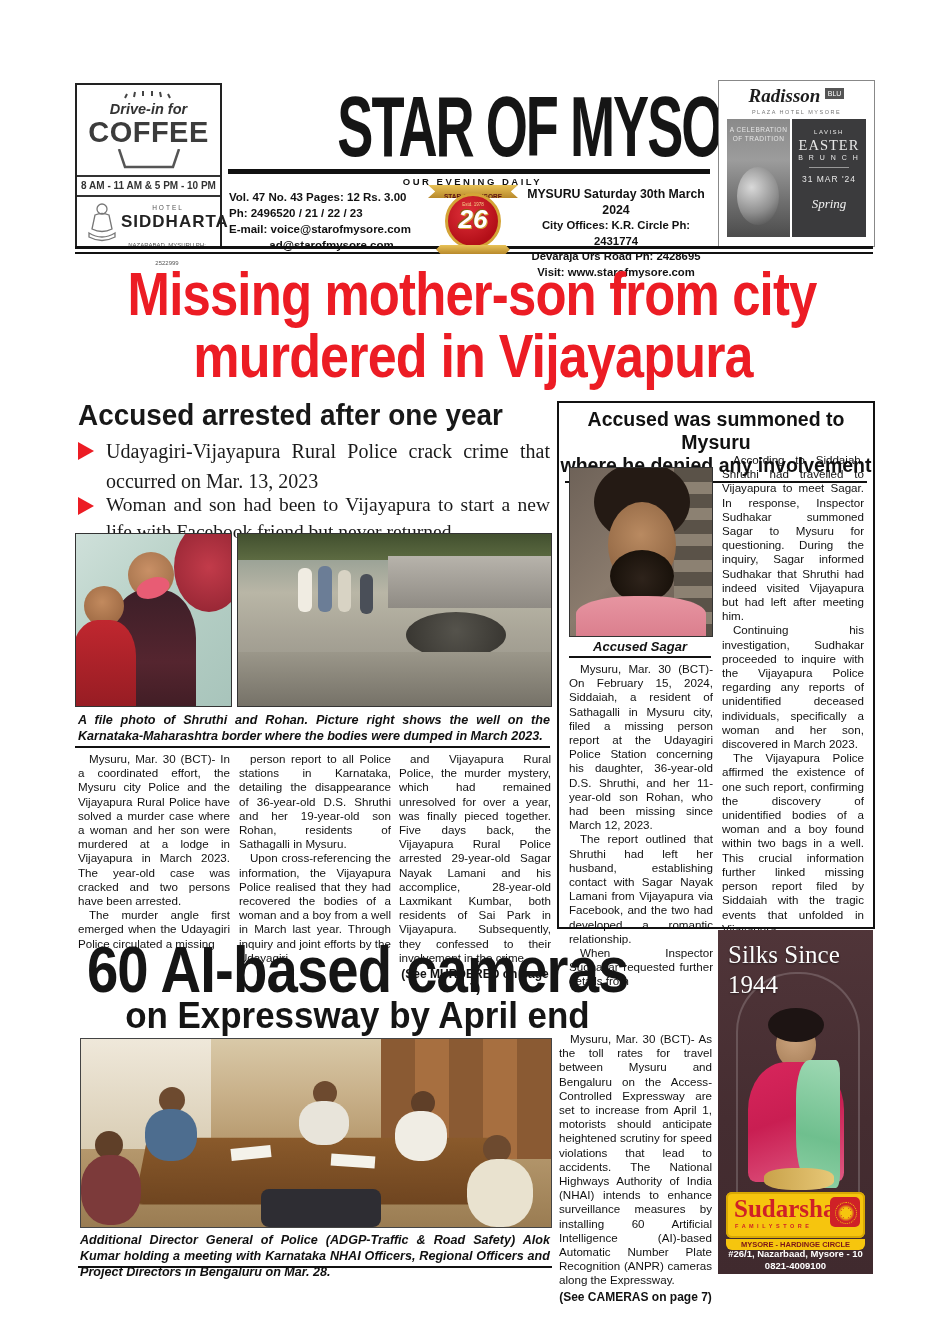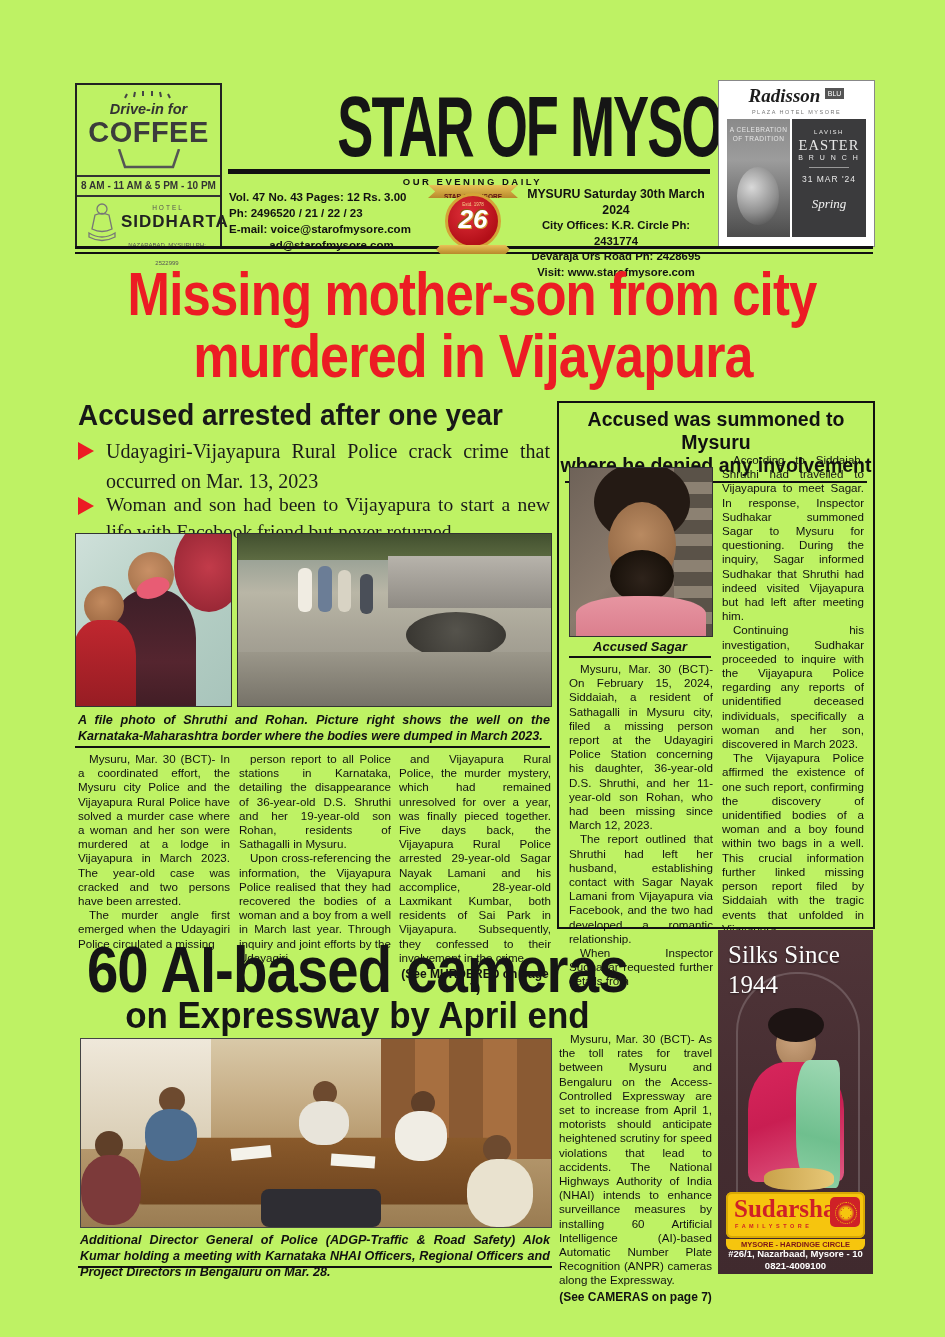--- a/index.html
+++ b/index.html
@@ -1,16 +1,16 @@
 <!DOCTYPE html>
 <html><head>
 <meta charset="utf-8">
 <style>
   html,body{margin:0;padding:0;background:#e9e9e9;}
-  .page{position:relative;width:945px;height:1337px;background:#bef264;overflow:hidden;
+  .page{position:relative;width:945px;height:1337px;background:#ffffff;overflow:hidden;
         font-family:"Liberation Sans",sans-serif;color:#111;}
   .abs{position:absolute;}
   .cond{display:inline-block;transform-origin:center;}
   .just{text-align:justify;}
   .body-col{font-size:11.6px;line-height:14.2px;text-align:justify;}
   .body-col p{margin:0;text-indent:11px;}
   .caption{font-style:italic;font-weight:bold;font-size:12.6px;line-height:16px;text-align:justify;}
   .rule{position:absolute;background:#111;}
   .photo{position:absolute;overflow:hidden;}
   .blob{position:absolute;border-radius:50%;}

